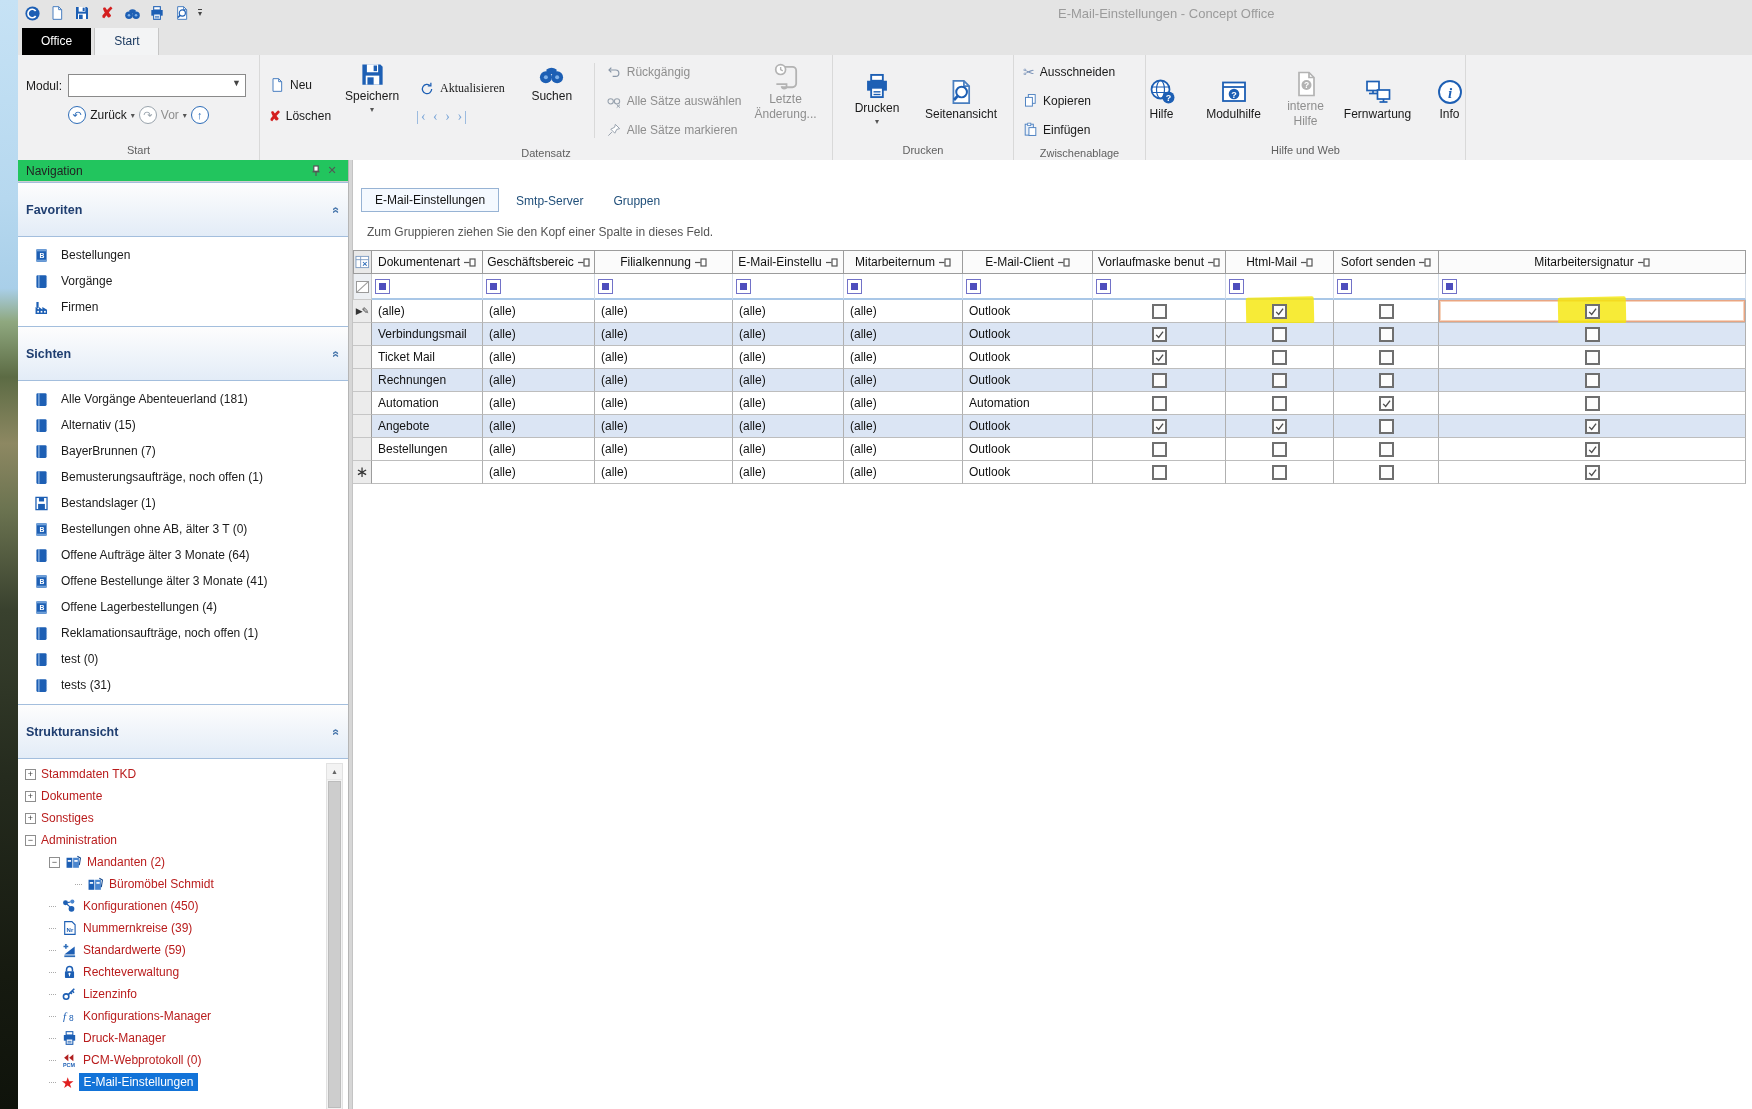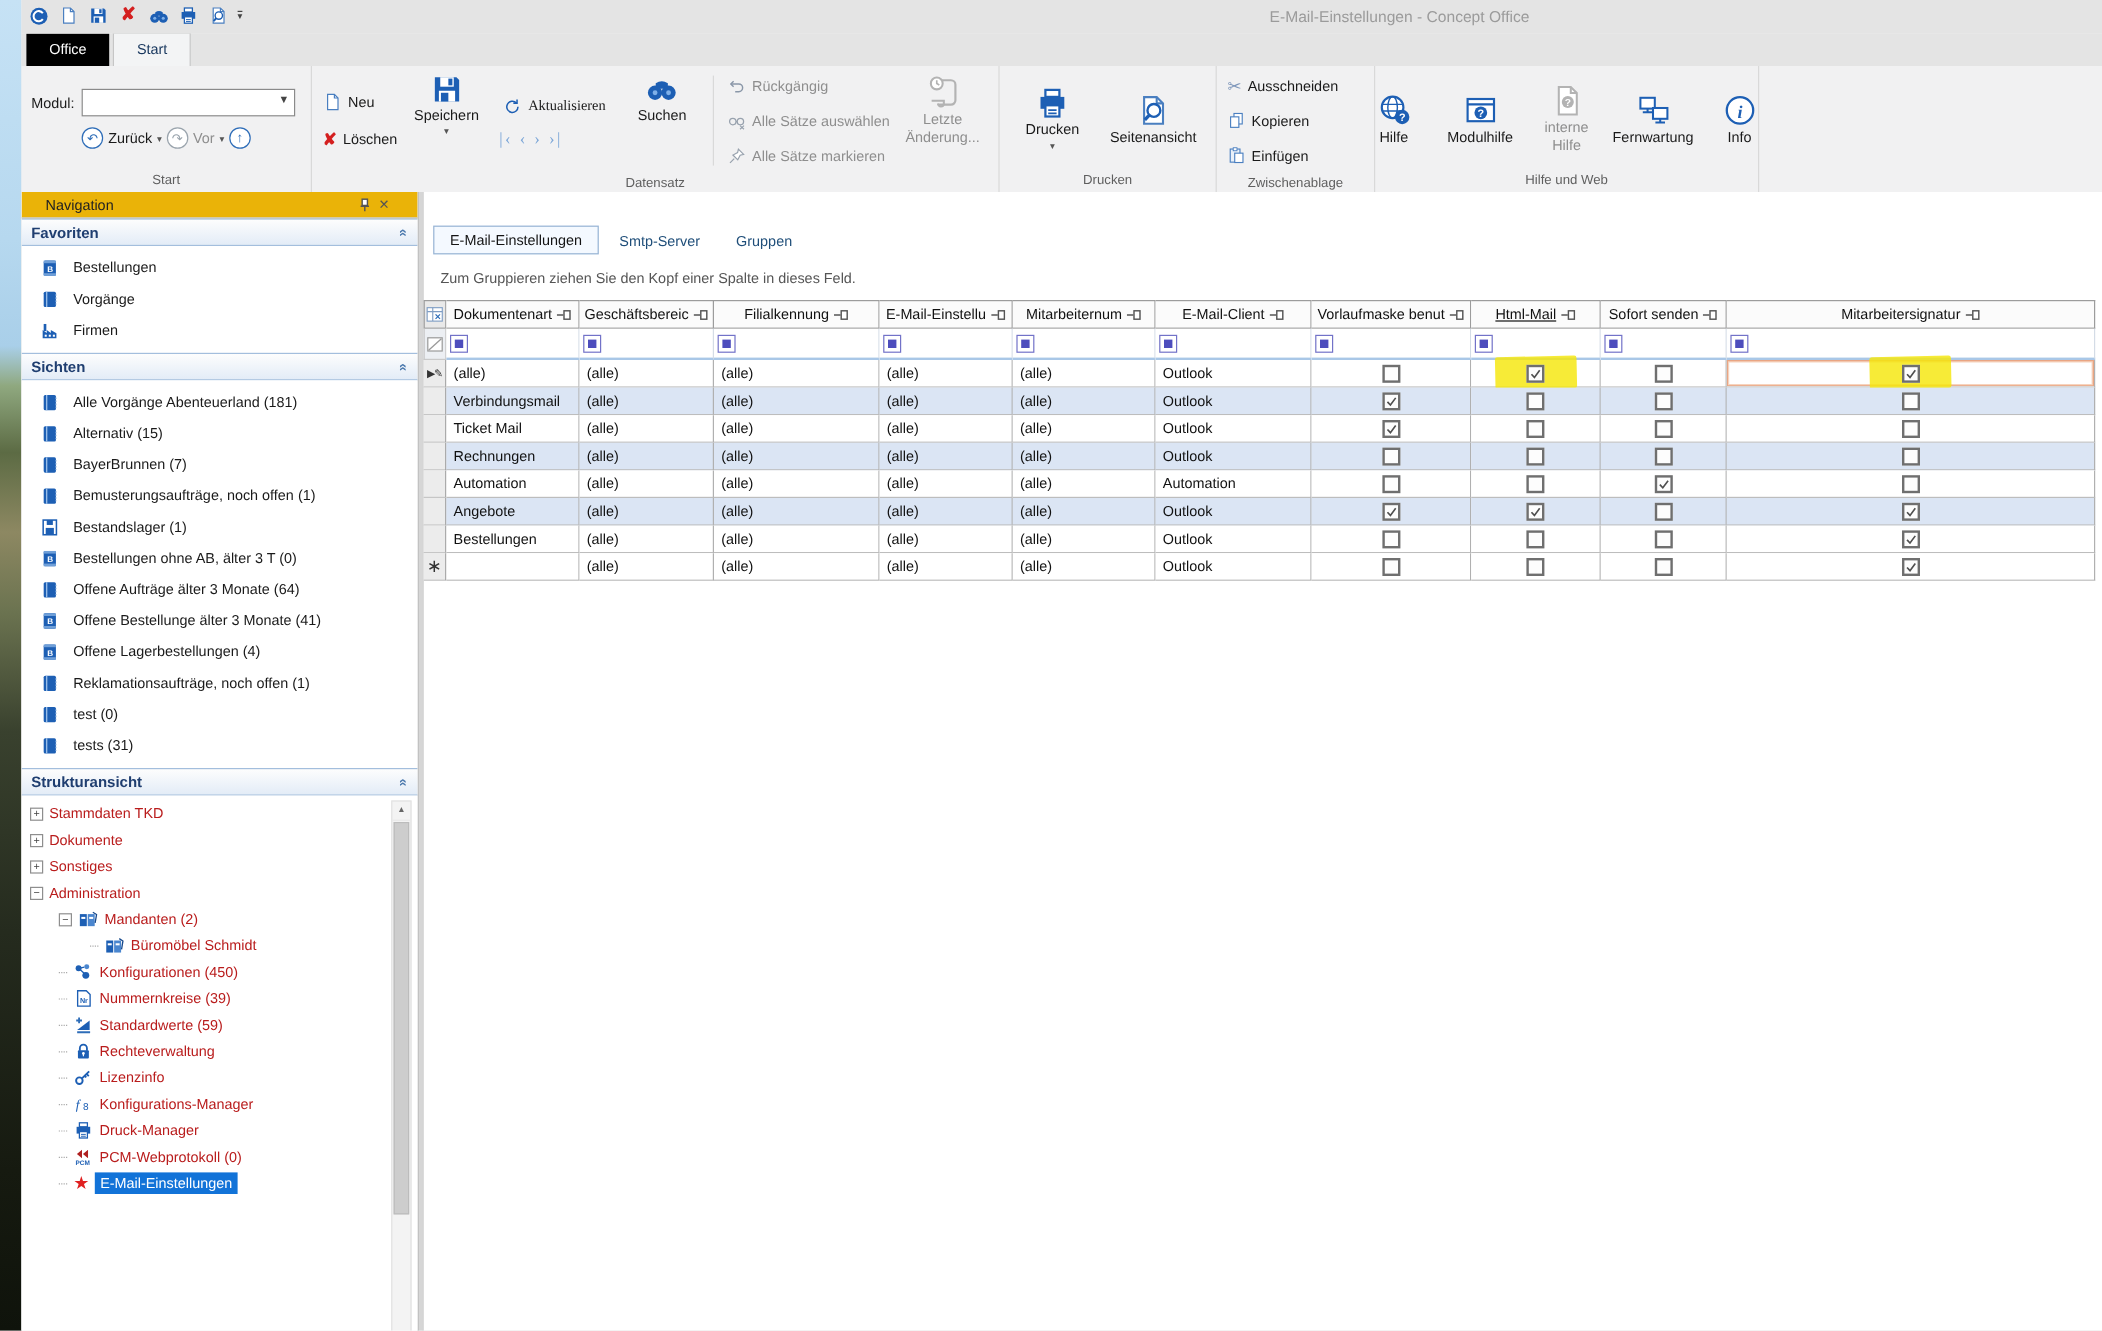--- a/index.html
+++ b/index.html
@@ -44,24 +44,24 @@
   .combo .caret{position:absolute;right:4px;top:3px;font-size:9px;color:#444;}
   .navrow{display:flex;align-items:center;gap:4px;justify-content:center;}
   .circ{width:18px;height:18px;border-radius:50%;border:1.5px solid #2e6db8;color:#2e6db8;display:flex;align-items:center;justify-content:center;font-size:11px;box-sizing:border-box;background:#fff;}
   .circ.gray{border-color:#9aa4ad;color:#9aa4ad;}
   .recnav{color:#7da7d8;font-size:14px;letter-spacing:2px;white-space:nowrap;}
   .stack{display:flex;flex-direction:column;justify-content:center;}
   
   .workspace{position:absolute;top:160px;left:0;right:0;bottom:0;background:#d6d6d6;}
   
   .nav{position:absolute;left:0;top:0;width:330px;bottom:0;background:#fff;border-right:1px solid #b5b5b5;overflow:hidden;}
-  .nav-title{height:21px;background:#eab308;border-bottom:1px solid #cfcfcf;display:flex;align-items:center;padding:0 20px;color:#222;}
+  .nav-title{height:21px;background:#22c55e;border-bottom:1px solid #cfcfcf;display:flex;align-items:center;padding:0 8px;color:#222;}
   .nav-title .sp{flex:1;}
   .nav-title .tbtn{width:16px;height:16px;display:flex;align-items:center;justify-content:center;color:#555;font-size:11px;}
-  .nav-group-header{height:21px;background:linear-gradient(#fdfdfd,#e3ecf7);border-top:1px solid #a3bedd;border-bottom:1px solid #a3bedd;display:flex;align-items:center;padding:0 8px;color:#1f3e70;font-weight:bold;font-size:12.5px;}
+  .nav-group-header{height:21px;background:linear-gradient(#fdfdfd,#e3ecf7);border-top:1px solid #a3bedd;border-bottom:1px solid #a3bedd;display:flex;align-items:center;padding:16px 8px;color:#1f3e70;font-weight:bold;font-size:12.5px;}
   .nav-group-header .sp{flex:1;}
   .chev{color:#4a78ad;font-weight:bold;font-size:12px;transform:rotate(90deg);}
   .nav-items{padding:5px 0 6px 0;background:#fff;}
   .nav-item{height:26px;display:flex;align-items:center;gap:11px;padding-left:15px;}
   .nav-item .lbl{color:#1a1a1a;}
   
   .tree-wrap{position:relative;background:#fff;height:470px;}
   .tree-items{padding-top:4px;}
   .tree-item{height:22px;display:flex;align-items:center;gap:5px;}
   .tree-item .stub{width:7px;border-top:1px dotted #aaa;}
@@ -793,21 +793,21 @@
               <svg width="12" height="9">
                 <use xlink:href="#i-hpin"></use>
               </svg>
             </div>
             <div class="g-hcell" style="width: 133px;">
               <span>Vorlaufmaske benut</span>
               <svg width="12" height="9">
                 <use xlink:href="#i-hpin"></use>
               </svg>
             </div>
-            <div class="g-hcell" style="width: 108px; text-decoration: underline;">
+            <div class="g-hcell" style="width: 108px;">
               <span>Html-Mail</span>
               <svg width="12" height="9">
                 <use xlink:href="#i-hpin"></use>
               </svg>
             </div>
             <div class="g-hcell" style="width: 105px;">
               <span>Sofort senden</span>
               <svg width="12" height="9">
                 <use xlink:href="#i-hpin"></use>
               </svg>

